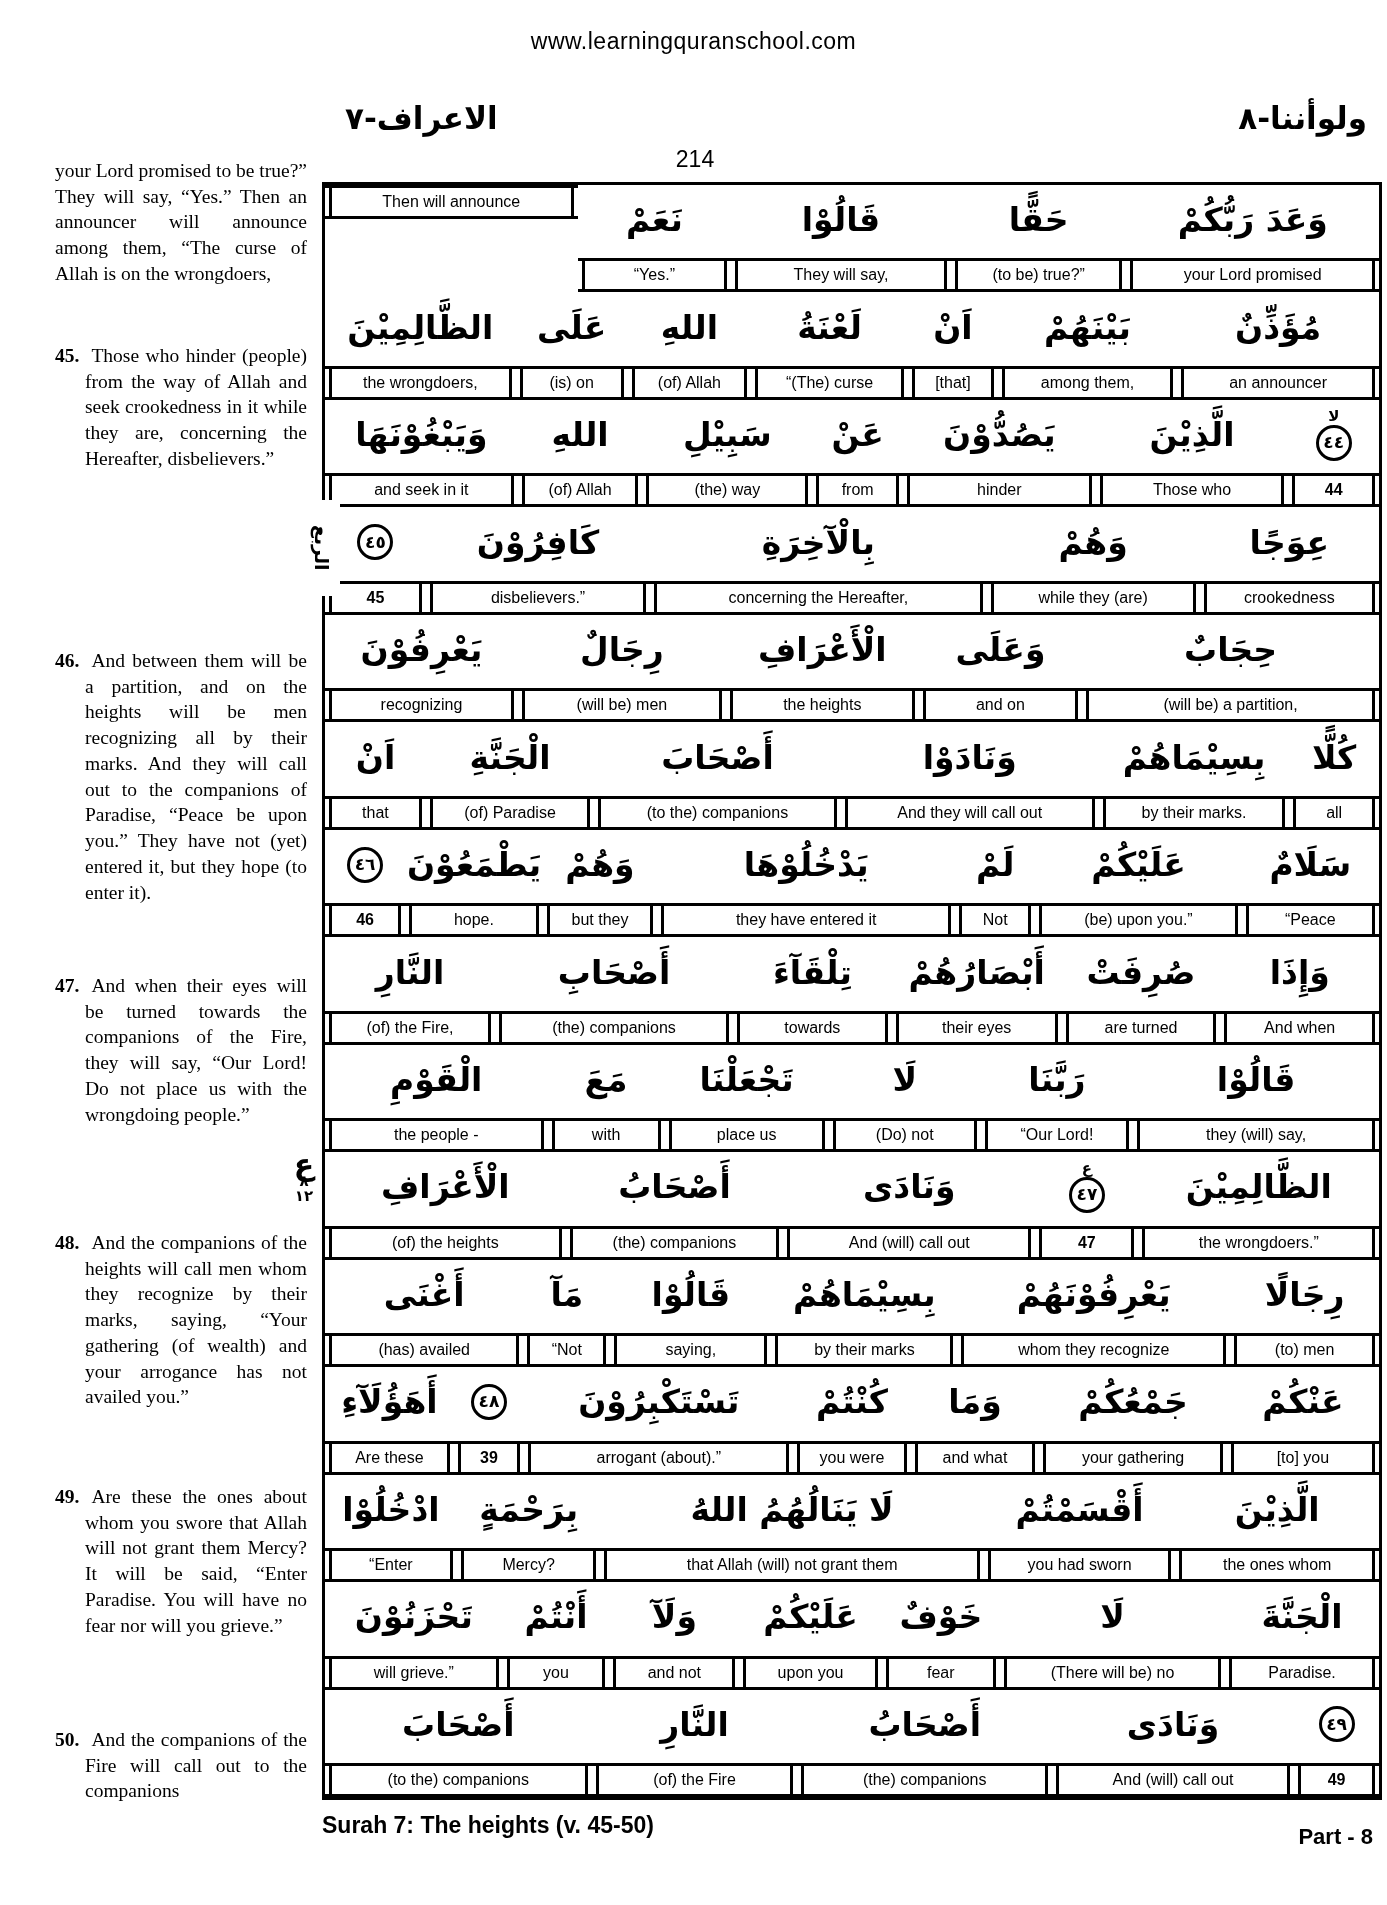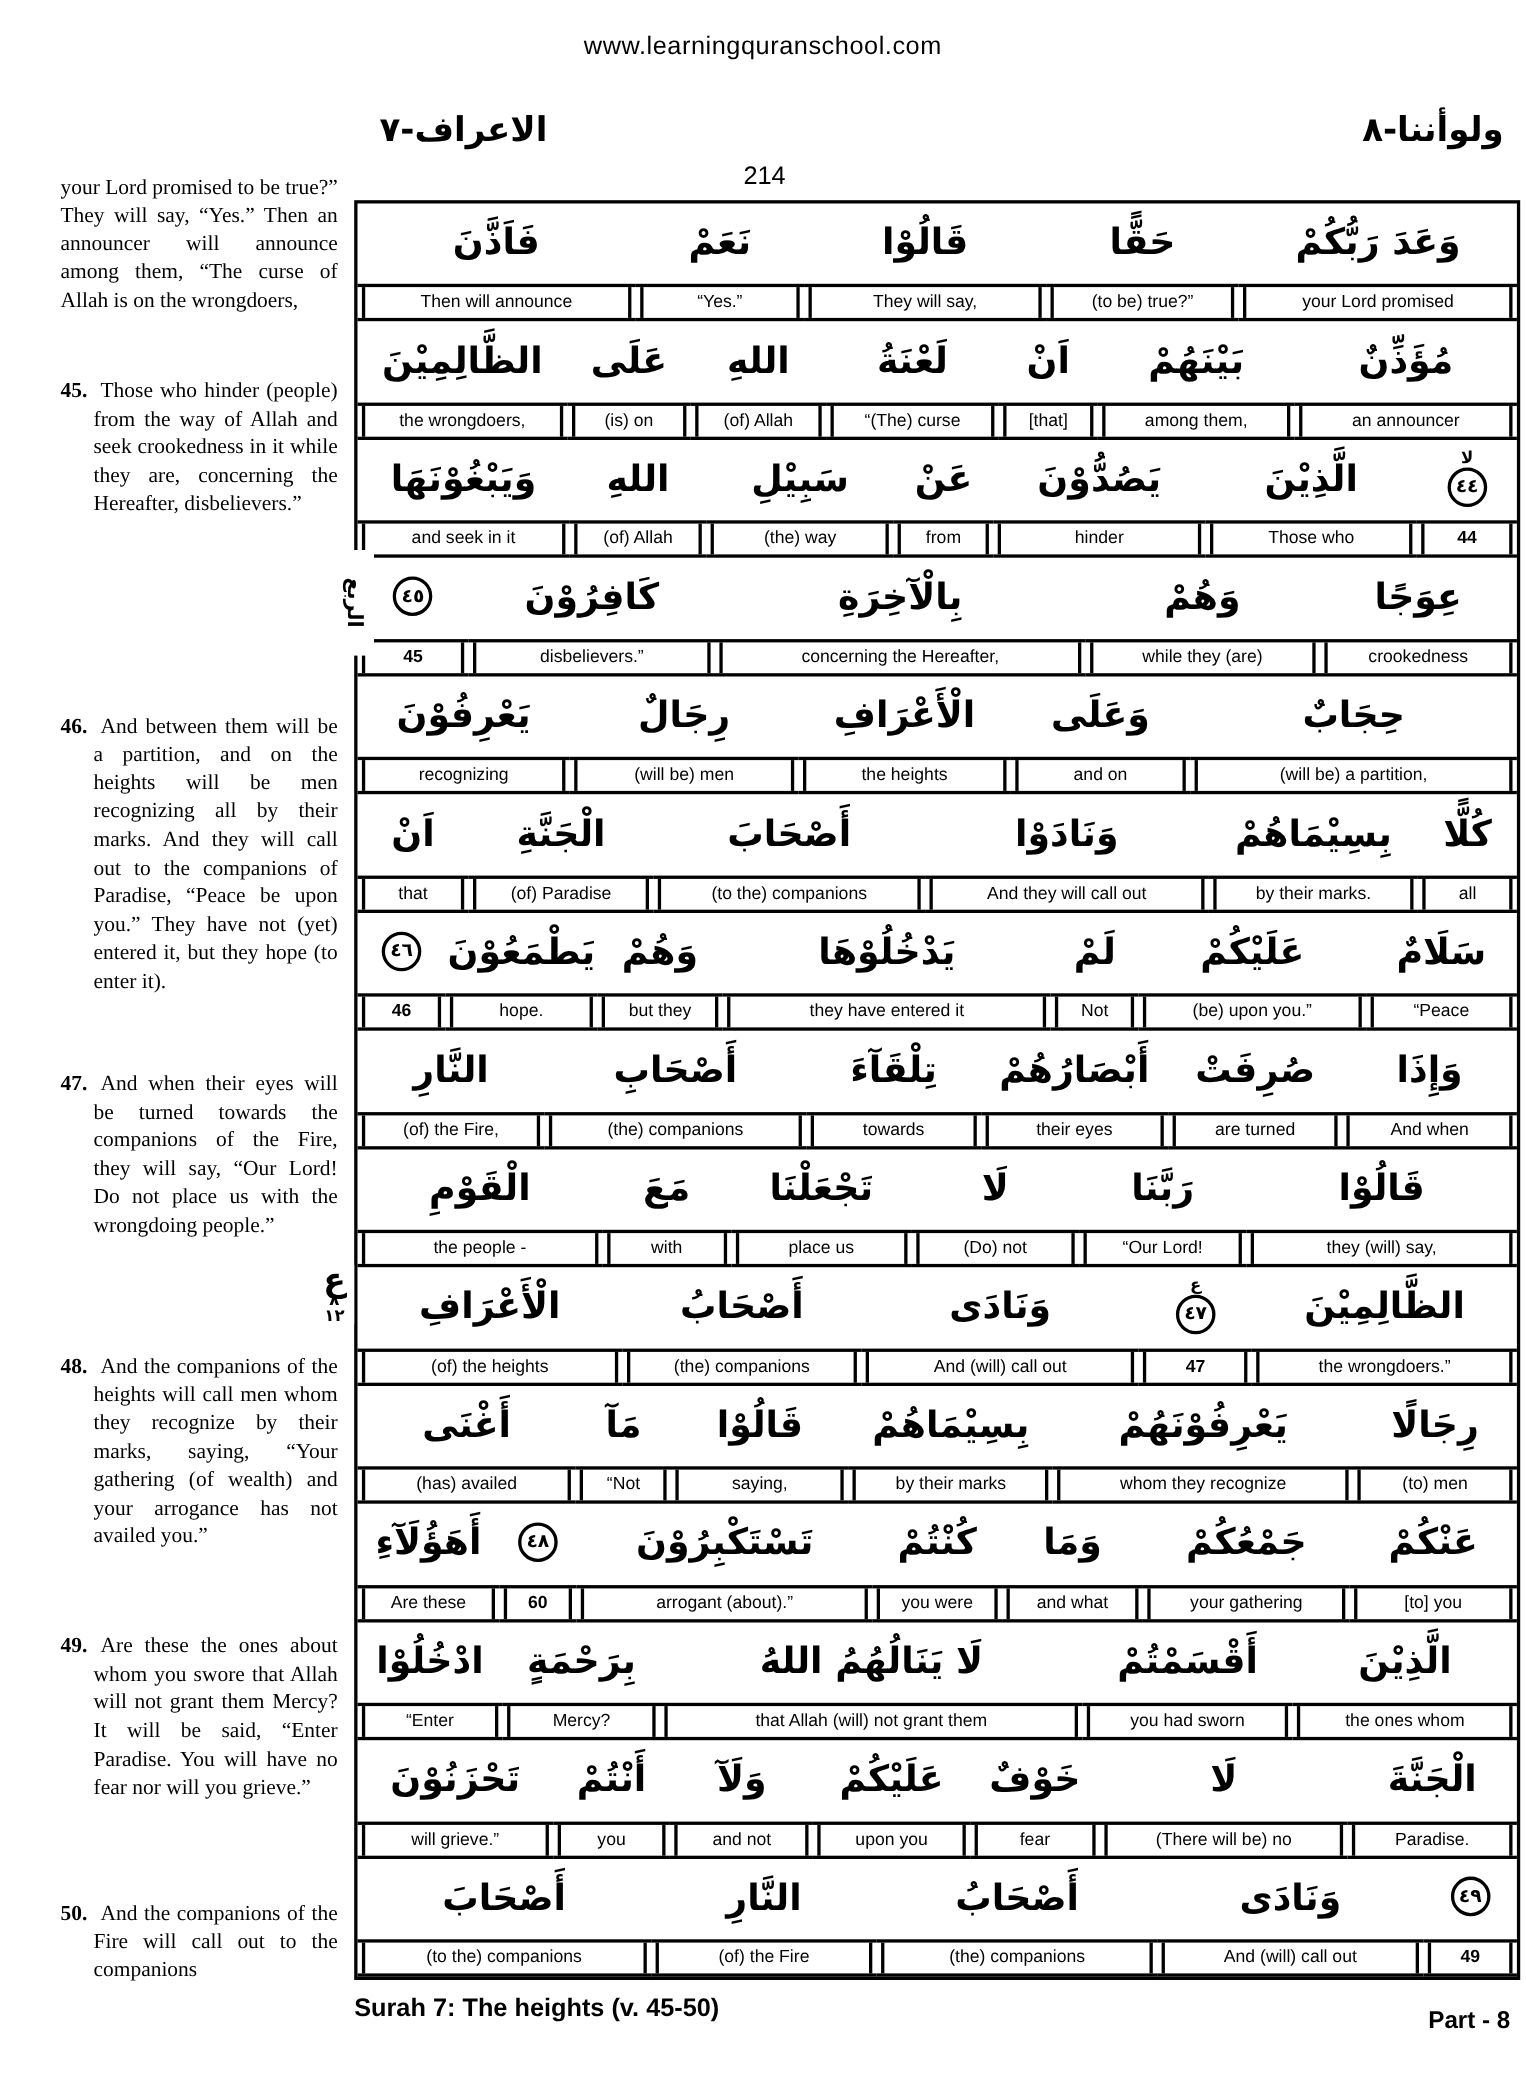--- a/index.html
+++ b/index.html
@@ -124,21 +124,20 @@
     <div class="para numbered" style="top: 648px;"><span class="vnum">46.</span>And between them will be a partition, and on the heights will be men recognizing all by their marks. And they will call out to the companions of Paradise, “Peace be upon you.” They have not (yet) entered it, but they hope (to enter it).</div>
     <div class="para numbered" style="top: 973px;"><span class="vnum">47.</span>And when their eyes will be turned towards the companions of the Fire, they will say, “Our Lord! Do not place us with the wrongdoing people.”</div>
     <div class="para numbered" style="top: 1230px;"><span class="vnum">48.</span>And the companions of the heights will call men whom they recognize by their marks, saying, “Your gathering (of wealth) and your arrogance has not availed you.”</div>
     <div class="para numbered" style="top: 1484px;"><span class="vnum">49.</span>Are these the ones about whom you swore that Allah will not grant them Mercy? It will be said, “Enter Paradise. You will have no fear nor will you grieve.”</div>
     <div class="para numbered" style="top: 1727px;"><span class="vnum">50.</span>And the companions of the Fire will call out to the companions</div>
   </div>
 
 <div class="qblock" id="qblock">
     <div class="qrow">
       <div class="cell" style="flex-grow: 23;">
-        <div class="ar">فَاَذَّنَ</div>
         <div class="enband">
           <div class="enbox">Then will announce</div>
         </div>
       </div>
       <div class="cell" style="flex-grow: 14;">
         <div class="ar">نَعَمْ</div>
         <div class="enband">
           <div class="enbox">“Yes.”</div>
         </div>
       </div>
@@ -566,21 +565,21 @@
           <div class="enbox">Are these</div>
         </div>
       </div>
       <div class="cell" style="flex-grow: 6;">
         <div class="ar">
           <span class="ayahwrap">
             <span class="acircle">٤٨</span>
           </span>
         </div>
         <div class="enband">
-          <div class="enbox numbox">60</div>
+          <div class="enbox numbox">39</div>
         </div>
       </div>
       <div class="cell" style="flex-grow: 23;">
         <div class="ar">تَسْتَكْبِرُوْنَ</div>
         <div class="enband">
           <div class="enbox">arrogant (about).”</div>
         </div>
       </div>
       <div class="cell" style="flex-grow: 10;">
         <div class="ar">كُنْتُمْ</div>

